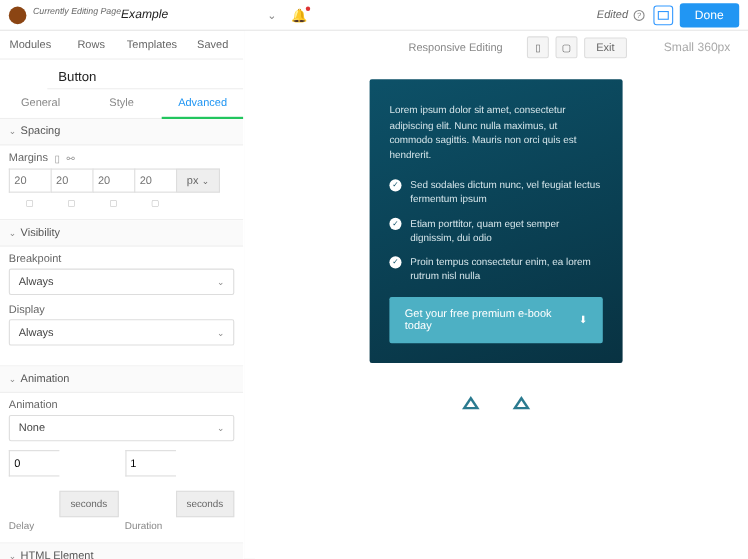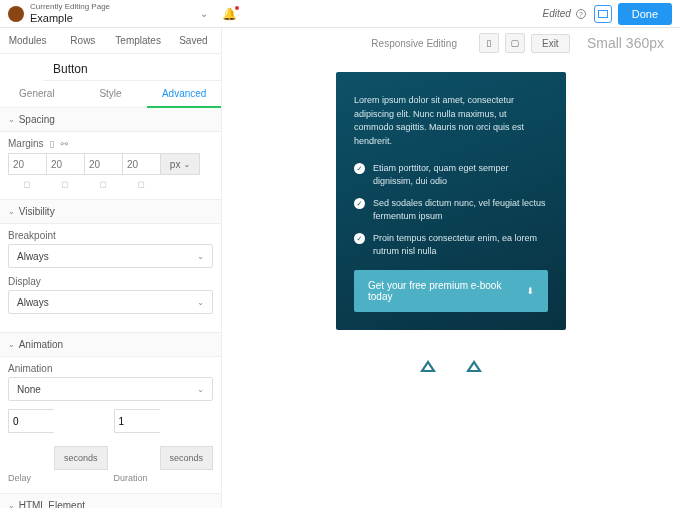--- a/index.html
+++ b/index.html
@@ -1,20 +1,20 @@
 <!DOCTYPE html>
 <html><head>
 <meta charset="utf-8">
 <style>
   * { box-sizing: border-box; margin: 0; padding: 0; }
   body { font-family: -apple-system, BlinkMacSystemFont, "Segoe UI", Arial, sans-serif; font-size: 11px; color: #444; background: #f5f5f5; width: 680px; height: 508px; overflow: hidden; }
   .app { display: flex; flex-direction: column; height: 100%; }
   .topbar { display: flex; align-items: center; height: 28px; background: #fff; border-bottom: 1px solid #e5e5e5; padding: 0 8px; }
   .topbar .avatar { width: 16px; height: 16px; border-radius: 50%; background: #8b4513; margin-right: 6px; }
-  .topbar .title-block { display: flex; flex-direction: column; line-height: 1.1; }
+  .topbar .title-block { display: flex; flex-direction: row; line-height: 1.1; font-style: italic; }
   .topbar .title-block .ctx { font-size: 8px; color: #666; }
   .topbar .title-block .pg { font-size: 11px; color: #222; }
   .topbar .chev { margin-left: 90px; color: #888; font-size: 10px; }
   .topbar .bell { margin-left: 14px; position: relative; color: #555; font-size: 12px; }
   .topbar .bell .dot { position: absolute; top: -1px; right: -2px; width: 4px; height: 4px; border-radius: 50%; background: #d33; }
   .topbar .spacer { flex: 1; }
   .topbar .edited { font-size: 10px; color: #666; font-style: italic; margin-right: 8px; }
   .topbar .help-circle { display: inline-block; width: 10px; height: 10px; border: 1px solid #888; border-radius: 50%; font-size: 7px; line-height: 9px; text-align: center; color: #888; margin-left: 2px; }
   .topbar .laybtn { width: 18px; height: 18px; border: 1px solid #3399ff; border-radius: 3px; margin-right: 6px; display:flex;align-items:center;justify-content:center; }
   .topbar .laybtn span{ width:10px;height:8px;border:1px solid #3399ff; }
@@ -47,21 +47,21 @@
   .dual .pair{ display:flex; }
   .dual input { width: 46px; height: 24px; border: 1px solid #ddd; font-size: 10px; padding: 0 4px; border-right:none; }
   .dual .unit2 { flex:1; height: 24px; border: 1px solid #ddd; background: #eee; font-size: 9px; color: #666; display:flex;align-items:center;justify-content:center;margin-top:37px; }
   .dual .sub { font-size: 9px; color: #888; margin-top: 3px; }
   .canvas { flex: 1; background: #fff; position: relative; overflow-y: auto; }
   .canvas::-webkit-scrollbar{width:8px;} .canvas::-webkit-scrollbar-thumb{background:#ccc;border-radius:4px;}
   .canvas-bar { display: flex; align-items: center; justify-content: center; gap: 6px; height: 30px; font-size: 10px; color: #888; position: relative; }
   .canvas-bar .resp { margin-right: 16px; padding-left: 39px; }
   .canvas-bar .ib { width: 20px; height: 20px; border: 1px solid #ddd; border-radius: 2px; display:flex;align-items:center;justify-content:center;font-size:9px;color:#666;background:#f5f5f5; }
   .canvas-bar .exit { padding: 3px 10px; border:1px solid #ddd; border-radius: 2px; font-size: 10px; color: #666; background:#f5f5f5; }
-  .canvas-bar .size { position: absolute; right: 16px; color: #aaa; font-size: 14px; }
+  .canvas-bar .size { position: absolute; right: 16px; color: #aaa; font-size: 11px; }
   .preview { width: 230px; margin: 14px auto 20px; background: linear-gradient(160deg, #0d5168 0%, #083242 100%); color: #fff; padding: 22px 18px 18px; border-radius: 2px; }
   .preview h2 { font-size: 16px; font-weight: 600; line-height: 1.3; margin-bottom: 14px; }
   .preview .lead { font-size: 9px; line-height: 1.5; color: #d5e5ea; margin-bottom: 14px; }
   .bullets { list-style:none; }
   .bullets li { font-size: 9px; line-height: 1.4; color: #d5e5ea; display: flex; gap: 8px; margin-bottom: 10px; }
   .bullets li .chk { width: 11px; height: 11px; border-radius: 50%; background: #fff; color: #0d5168; font-size: 7px; display:flex;align-items:center;justify-content:center; flex-shrink:0; margin-top:1px; }
   .cta { margin-top: 12px; background: #4db0c4; color: #fff; padding: 10px 14px; font-size: 10px; border-radius: 2px; display:flex; align-items:center; gap:6px; width: fit-content; }
   .cta .dlico { font-size: 9px; }
   .logos { width: 230px; margin: 0 auto 10px; background:#fff; display:flex; gap:30px; justify-content:center; padding: 10px 0 0; }
   .logos .l{ width:16px;height:14px; }
@@ -204,25 +204,25 @@
         <span class="ib">▢</span>
         <span class="exit">Exit</span>
         <span class="size">Small 360px</span>
       </div>
 
       <div class="preview">
         <p class="lead">Lorem ipsum dolor sit amet, consectetur adipiscing elit. Nunc nulla maximus, ut commodo sagittis. Mauris non orci quis est hendrerit.</p>
         <ul class="bullets">
           <li>
               <span class="chk">✓</span>
-              <span>Etiam porttitor, quam eget semper dignissim, dui odio</span>
+              <span>Sed sodales dictum nunc, vel feugiat lectus fermentum ipsum</span>
             </li>
           <li>
               <span class="chk">✓</span>
-              <span>Sed sodales dictum nunc, vel feugiat lectus fermentum ipsum</span>
+              <span>Etiam porttitor, quam eget semper dignissim, dui odio</span>
             </li>
           <li>
               <span class="chk">✓</span>
               <span>Proin tempus consectetur enim, ea lorem rutrum nisl nulla</span>
             </li>
         </ul>
         <div class="cta">
             <span>Get your free premium e-book today</span>
             <span class="dlico">⬇</span>
           </div>

